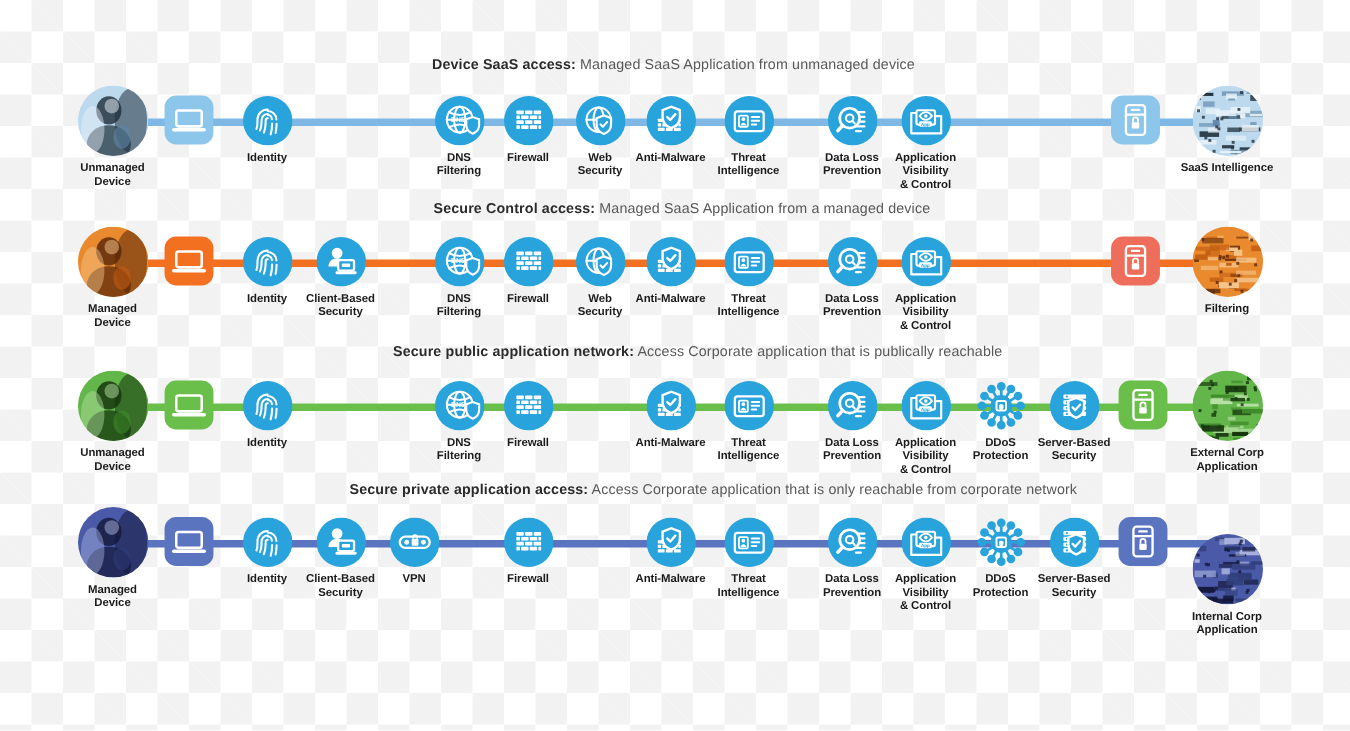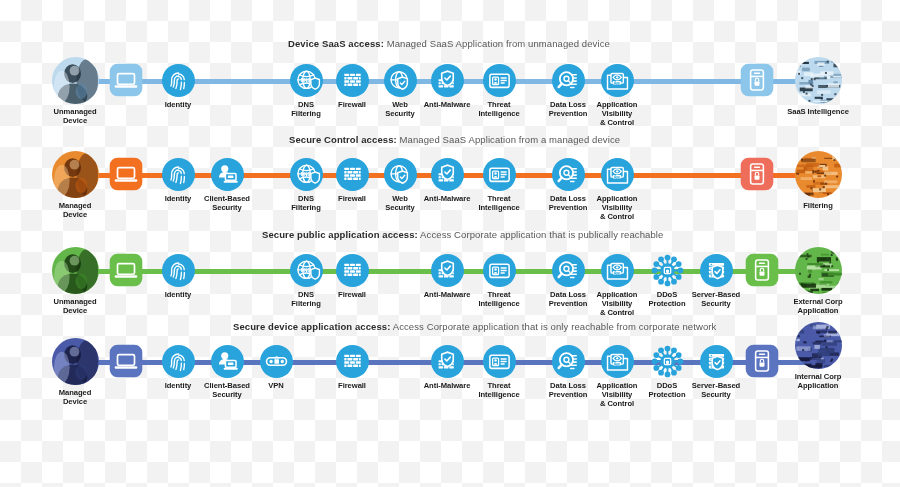--- a/index.html
+++ b/index.html
@@ -584,21 +584,21 @@
               <rect x="30.5" y="32.5" width="2" height="2" fill="#5a2708" opacity=".8"></rect>
               <rect x="24.7" y="38.3" width="2" height="2" fill="#5a2708" opacity=".8"></rect>
             </g>
           </svg>
         </div>
         <div class="lbl">Filtering</div>
       </div>
     </div>
     <div class="row" style="top: 0px;">
       <div class="rail" style="left: 75px; width: 743px; top: 268.5px; background: rgb(106, 191, 75);"></div>
-      <div class="caption" style="left: 262px; top: 229px;"><b>Secure public application access:</b> <span>Access Corporate application that is publically reachable</span></div>
+      <div class="caption" style="left: 262px; top: 229px;"><b>Secure public application network:</b> <span>Access Corporate application that is publically reachable</span></div>
       <div class="node" style="left: 75px; top: 246.5px; width: 62px;">
         <div class="art" style="width: 47px; height: 47px;">
           <svg viewBox="0 0 48 48" width="47" height="47">
             <defs>
               <clipPath id="cp-green-unmanageddevice">
                 <circle cx="24" cy="24" r="24"></circle>
               </clipPath>
             </defs>
             <g clip-path="url(#cp-green-unmanageddevice)">
               <rect width="48" height="48" fill="#63b64a"></rect>
@@ -891,21 +891,21 @@
               <rect x="11.7" y="6.4" width="2" height="2" fill="#14330c" opacity=".8"></rect>
             </g>
           </svg>
         </div>
         <div class="lbl">External Corp
 Application</div>
       </div>
     </div>
     <div class="row" style="top: 0px;">
       <div class="rail" style="left: 75px; width: 743px; top: 359.5px; background: rgb(91, 116, 192);"></div>
-      <div class="caption" style="left: 233px; top: 321px;"><b>Secure device application access:</b> <span>Access Corporate application that is only reachable from corporate network</span></div>
+      <div class="caption" style="left: 233px; top: 321px;"><b>Secure private application access:</b> <span>Access Corporate application that is only reachable from corporate network</span></div>
       <div class="node" style="left: 75px; top: 337.5px; width: 62px;">
         <div class="art" style="width: 47px; height: 47px;">
           <svg viewBox="0 0 48 48" width="47" height="47">
             <defs>
               <clipPath id="cp-indigo-manageddevice">
                 <circle cx="24" cy="24" r="24"></circle>
               </clipPath>
             </defs>
             <g clip-path="url(#cp-indigo-manageddevice)">
               <rect width="48" height="48" fill="#4a5aa8"></rect>
@@ -1138,21 +1138,21 @@
           <svg viewBox="0 0 48 48" width="34" height="34">
             <rect x="1" y="1" width="46" height="46" rx="11" fill="#5B74C0"></rect>
             <rect x="15" y="10" width="18" height="28" rx="3" fill="none" stroke="#ffffff" stroke-width="2.2"></rect>
             <line x1="15" y1="19" x2="33" y2="19" stroke="#ffffff" stroke-width="2.2"></line>
             <rect x="19.5" y="13.4" width="9" height="2.2" rx="1.1" fill="#ffffff"></rect>
             <rect x="20.5" y="26" width="7" height="6" rx="1.2" fill="#ffffff"></rect>
             <path d="M21.6 26v-2.1a2.4 2.4 0 0 1 4.8 0V26" fill="none" stroke="#ffffff" stroke-width="1.7"></path>
           </svg>
         </div>
       </div>
-      <div class="node" style="left: 818px; top: 322px; width: 62px;">
+      <div class="node" style="left: 818px; top: 356px; width: 62px;">
         <div class="art" style="width: 47px; height: 47px;">
           <svg viewBox="0 0 48 48" width="47" height="47">
             <defs>
               <clipPath id="cp-indigo-internalcorpapplication">
                 <circle cx="24" cy="24" r="24"></circle>
               </clipPath>
             </defs>
             <g clip-path="url(#cp-indigo-internalcorpapplication)">
               <rect width="48" height="48" fill="#4a5aa8"></rect>
               <rect x="15.5" y="2.3" width="13.3" height="2.6" fill="#2f3c78" opacity="0.67"></rect>

